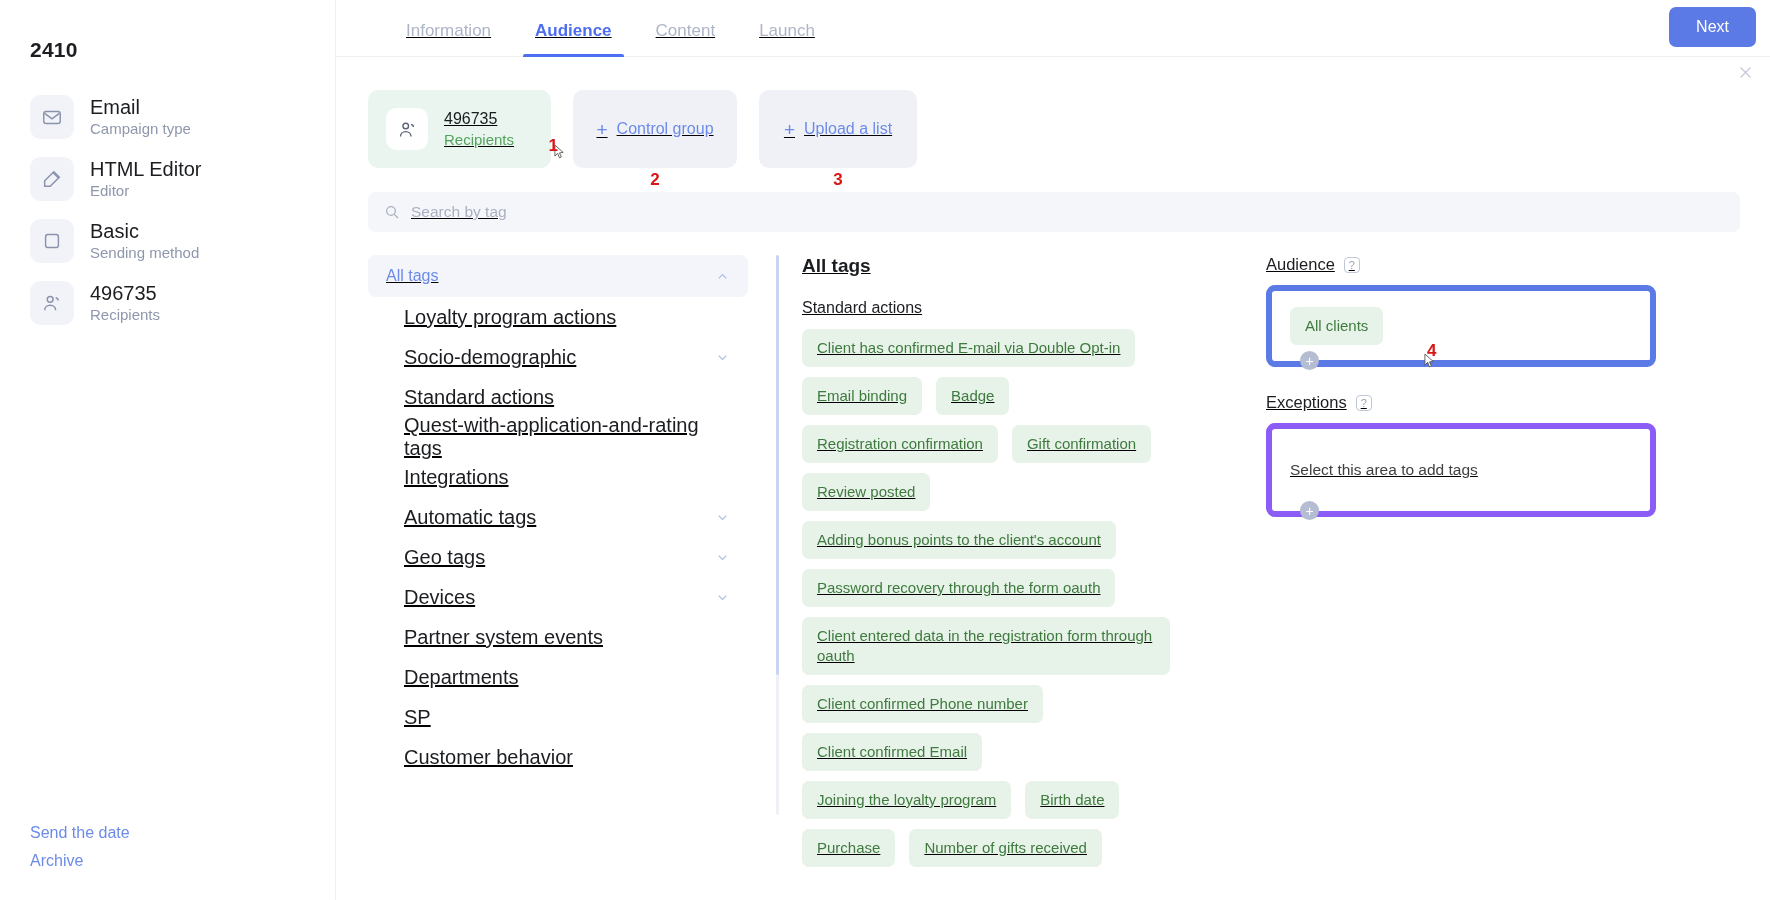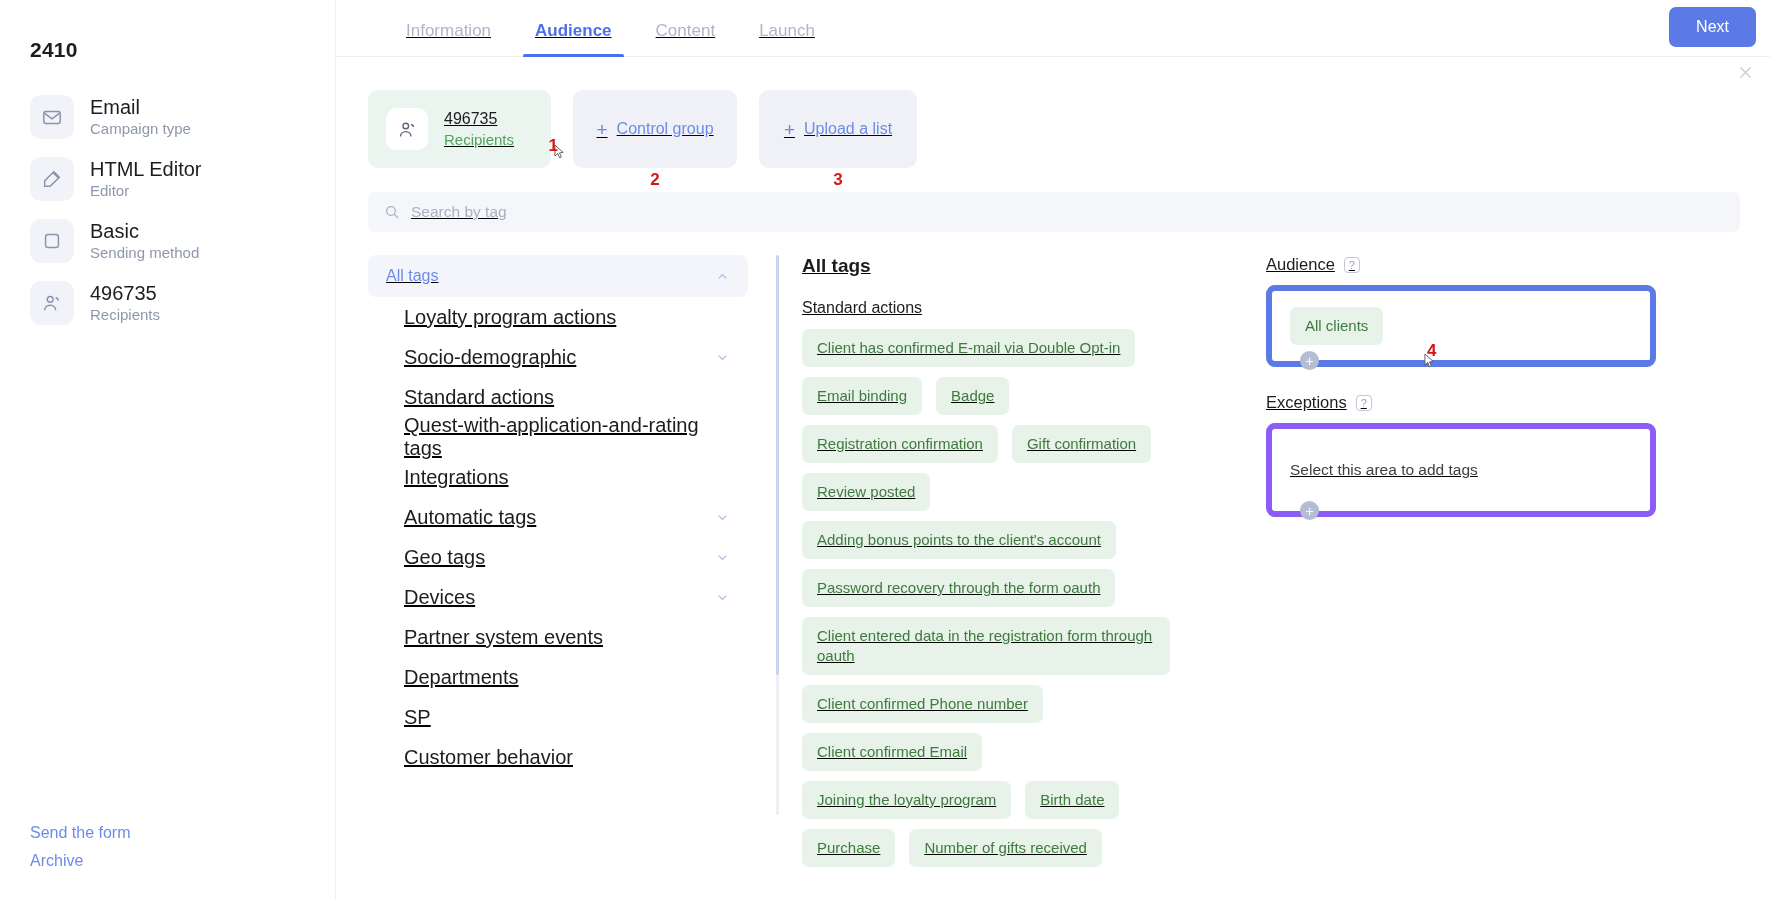--- a/index.html
+++ b/index.html
@@ -248,21 +248,21 @@
         </div>
         <div class="side-txt">
           <span class="side-main">496735</span>
           <span class="side-sub">Recipients</span>
         </div>
       </div>
 
     </div>
 
     <div class="side-bottom">
-      <a class="side-link">Send the form</a>
+      <a class="side-link">Send the date</a>
       <a class="side-link">Archive</a>
     </div>
   </aside>
 
   <section class="main">
 
     <div class="topbar">
       <div class="tabs">
         <div class="tab">Information</div>
         <div class="tab active">Audience</div>

